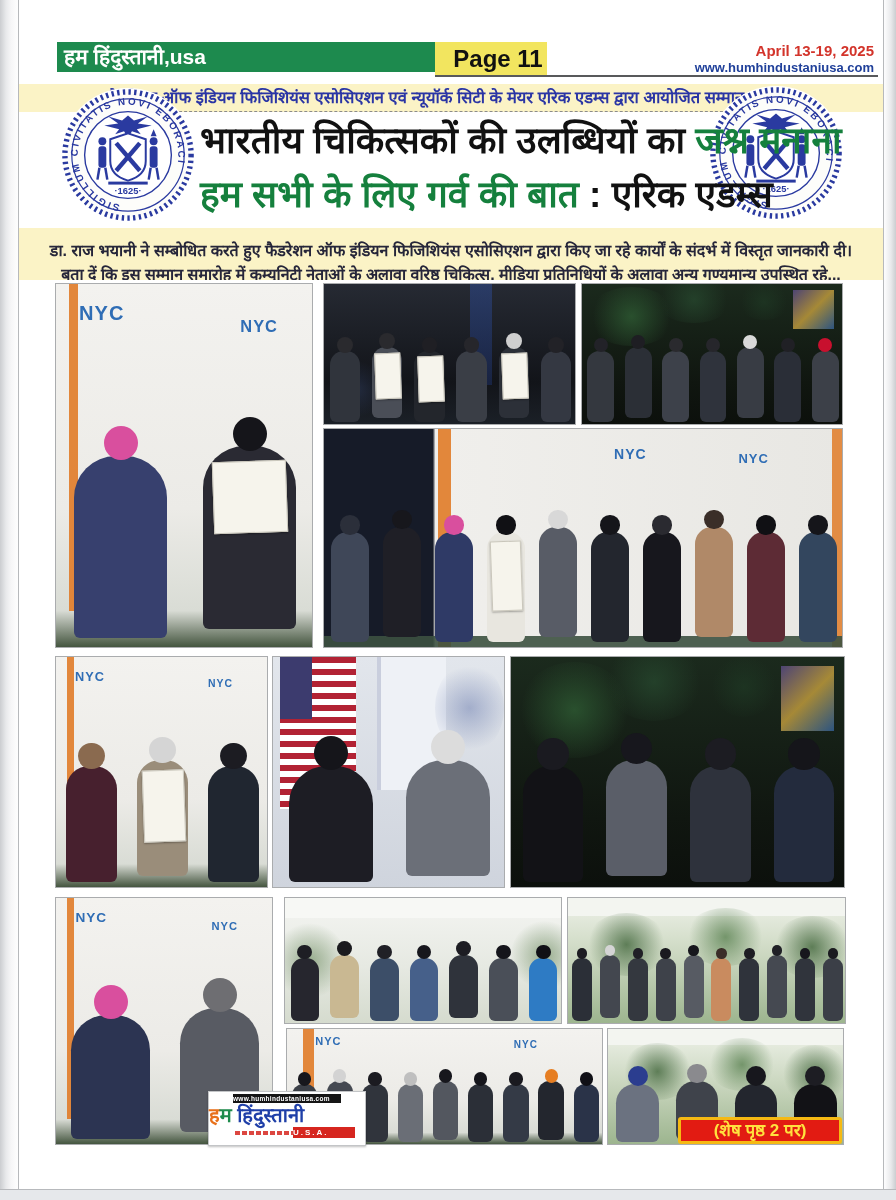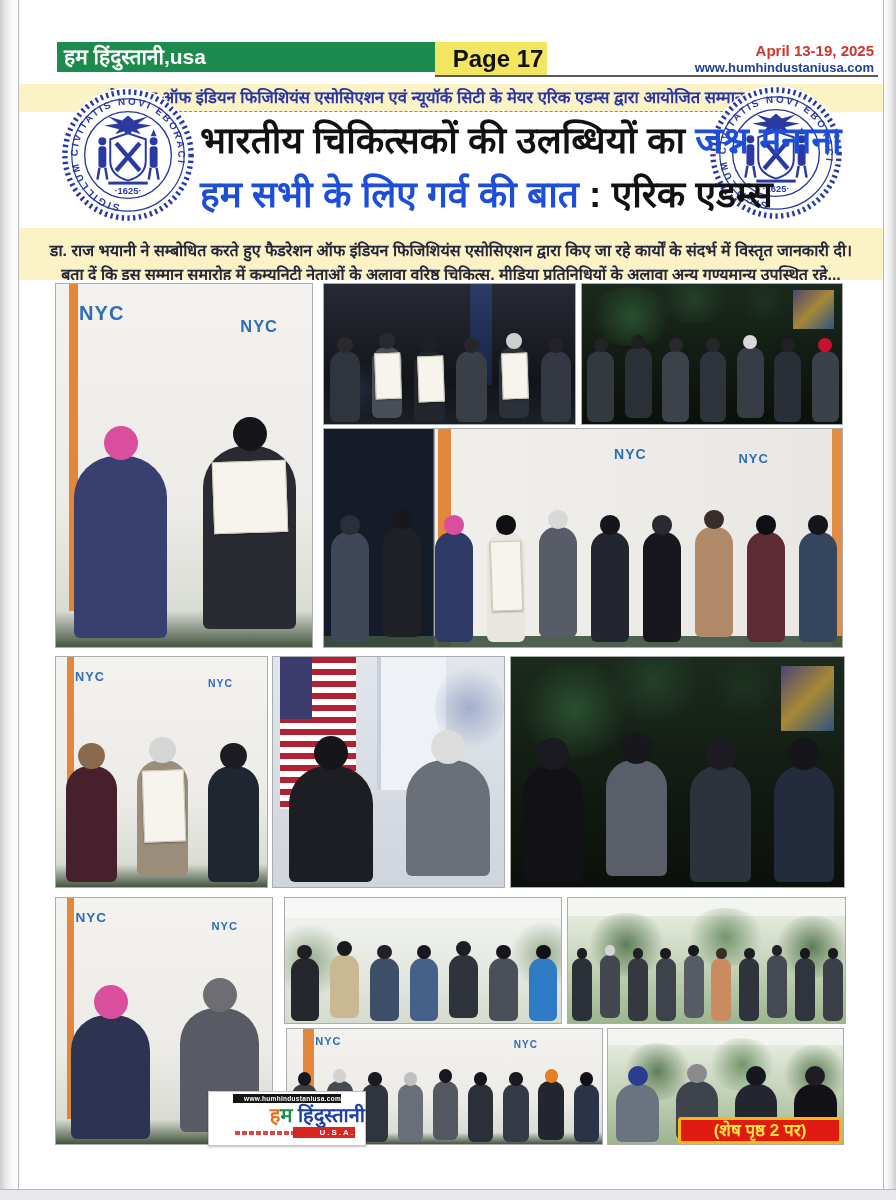--- a/index.html
+++ b/index.html
@@ -37,40 +37,40 @@
     background:#fbf3c6;text-align:center;overflow:hidden;}
   .kicker-band span{display:inline-block;color:#2a35a5;font-weight:bold;font-size:16.5px;
     line-height:24px;border-bottom:1px dashed #8b8b8b;padding:1px 4px 2px 4px;white-space:nowrap;}
   .seal{position:absolute;width:142px;height:138px;}
   .seal-left{left:57px;top:86px;}
   .seal-right{left:705px;top:84px;}
   .headline{position:absolute;left:200px;top:114px;width:496px;height:112px;
     text-align:center;white-space:nowrap;overflow:visible;}
   .headline .hl{display:block;font-weight:bold;font-size:37px;line-height:54px;letter-spacing:0;}
   .hl-black{color:#111111;}
-  .hl-red{color:#1d4ed8;}
+  .hl-red{color:#15803d;}
   .body-block{position:absolute;left:18px;top:228px;width:866px;height:52px;
     background:#fbf3c6;text-align:center;overflow:hidden;padding-top:11px;box-sizing:border-box;}
   .body-line{display:block;color:#26263a;font-weight:bold;font-size:16px;line-height:24px;white-space:nowrap;}
 
   
   .collage{position:absolute;left:18px;top:280px;width:866px;height:910px;z-index:1;}
   .photo{position:absolute;border:1px solid #aaacae;box-sizing:border-box;overflow:hidden;background:#ddd;z-index:1;}
   .photo .bg{position:absolute;left:0;top:0;right:0;bottom:0;}
   .v-nyc .bg{background:linear-gradient(180deg,#f3f2ef 0%,#ecebe7 62%,#d9dcd5 90%,#44553f 100%);}
   .v-nyc-dark .bg{background:linear-gradient(90deg,#161b28 0%,#161b28 21%,#f0efec 21.5%,#e8e7e3 100%);}
   .v-stage .bg{background:linear-gradient(180deg,#262a33 0%,#121419 70%,#1b2027 100%);}
   .v-stage-green .bg{background:linear-gradient(180deg,#1b2a1d 0%,#101610 70%,#0c100c 100%);}
   .v-flags .bg{background:linear-gradient(180deg,#e2e6ec 0%,#cfd4dd 100%);}
   .v-tent .bg{background:linear-gradient(180deg,#f4f5f2 0%,#e6e9e2 55%,#d5dbce 100%);}
   .v-tent-green .bg{background:linear-gradient(180deg,#eff2ea 0%,#ccd8c1 45%,#9db58f 100%);}
 
   
   .logo-box{position:absolute;left:208px;top:1091px;width:158px;height:55px;background:#fff;
-    border:1px solid #c3c5c7;box-shadow:0 1px 2px rgba(0,0,0,.25);z-index:3;text-align:right;box-sizing:border-box;}
+    border:1px solid #c3c5c7;box-shadow:0 1px 2px rgba(0,0,0,.25);z-index:3;text-align:left;box-sizing:border-box;}
   .logo-topbar{margin:2px auto 0 auto;width:108px;height:9px;background:#151515;color:#fff;
     font-size:6.5px;line-height:9px;font-weight:bold;letter-spacing:.3px;overflow:hidden;}
   .logo-main{font-weight:bold;font-size:20px;line-height:24px;white-space:nowrap;}
   .lg-hum1{color:#e8701a;}
   .lg-hum2{color:#1e8b4c;}
   .lg-rest{color:#1f3fa8;}
   .logo-bottom{position:relative;height:13px;margin-left:20px;}
   .lg-tag{position:absolute;left:6px;top:4px;width:70px;height:4px;
     background:repeating-linear-gradient(90deg,#d6261f 0 5px,#ffffff 5px 7px);opacity:.85;}
   .lg-usa{position:absolute;right:10px;top:0;width:62px;height:11px;background:#d6261f;
@@ -113,21 +113,21 @@
     </symbol>
   </defs>
 </svg>
 
 <div class="edge-left"></div>
 <div class="edge-right"></div>
 <div class="edge-bottom"></div>
 
 <div class="green-bar">हम हिंदुस्तानी,usa</div>
 <div class="green-tail"></div>
-<div class="page-box">Page 17</div>
+<div class="page-box">Page 11</div>
 <div class="mast-right">
   <span class="mast-date">April 13-19, 2025</span>
   <span class="mast-site">www.humhindustaniusa.com</span>
 </div>
 <div class="mast-rule"></div>
 
 <div class="kicker-band">
   <span>फैडरेशन ऑफ इंडियन फिजिशियंस एसोसिएशन एवं न्यूयॉर्क सिटी के मेयर एरिक एडम्स द्वारा आयोजित सम्मान समारोह</span>
 </div>
 <div class="seal seal-left">

